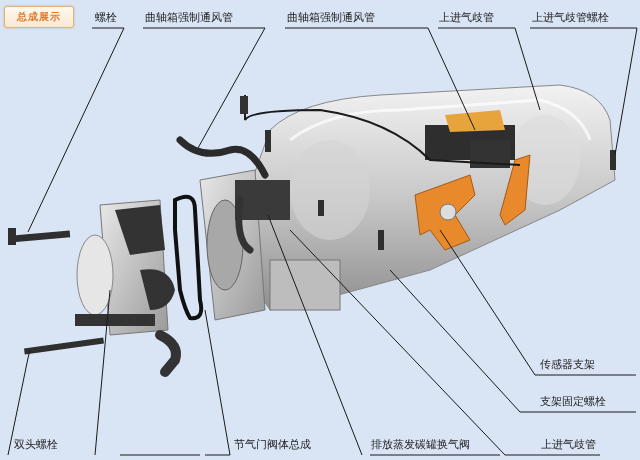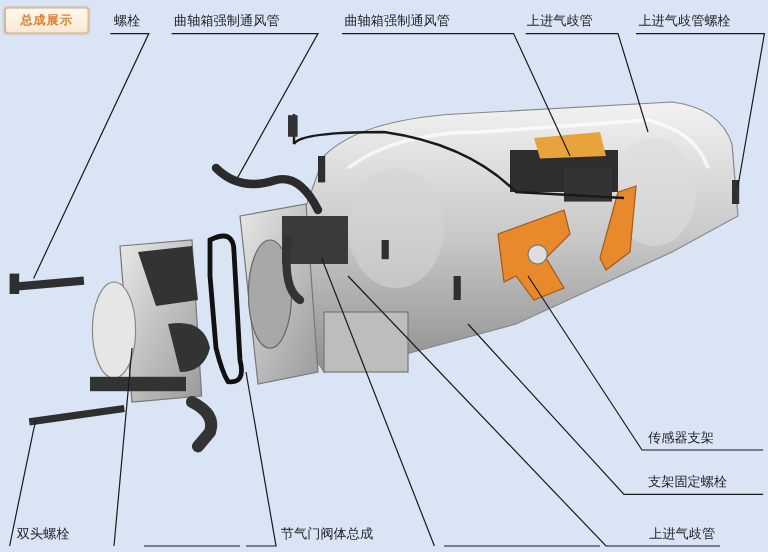--- a/index.html
+++ b/index.html
@@ -111,15 +111,16 @@
   <div class="label" style="left:145px;top:9px;">曲轴箱强制通风管</div>
   <div class="label" style="left:287px;top:9px;">曲轴箱强制通风管</div>
   <div class="label" style="left:439px;top:9px;">上进气歧管</div>
   <div class="label" style="left:532px;top:9px;">上进气歧管螺栓</div>
 
   <div class="label" style="left:540px;top:356px;">传感器支架</div>
   <div class="label" style="left:540px;top:393px;">支架固定螺栓</div>
 
   <div class="label" style="left:14px;top:436px;">双头螺栓</div>
   <div class="label" style="left:234px;top:436px;">节气门阀体总成</div>
+  <div class="label" style="left:371px;top:436px;">排放蒸发碳罐换气阀</div>
   <div class="label" style="left:541px;top:436px;">上进气歧管</div>
 
 </div>
 
 </body></html>

